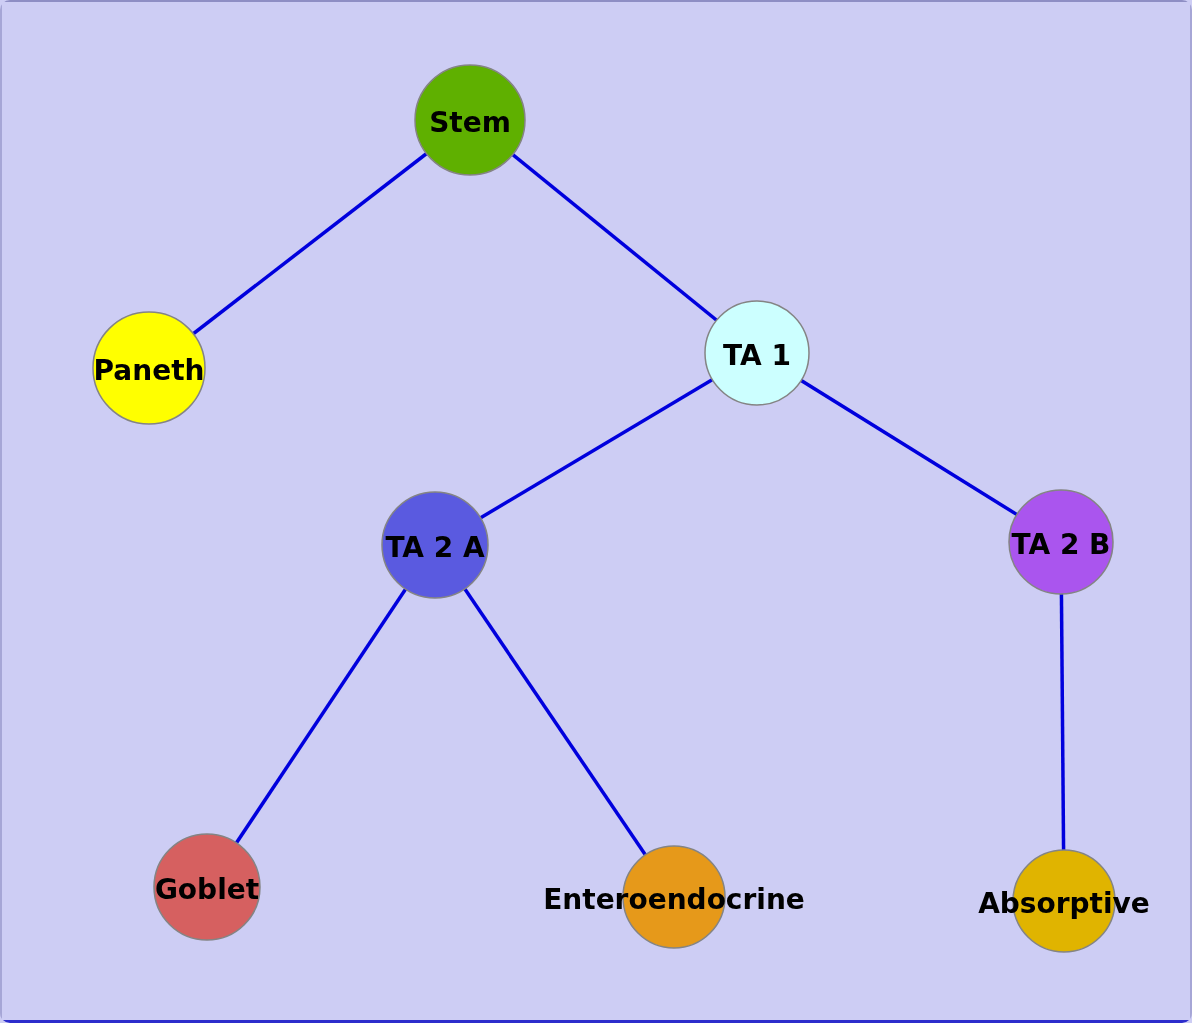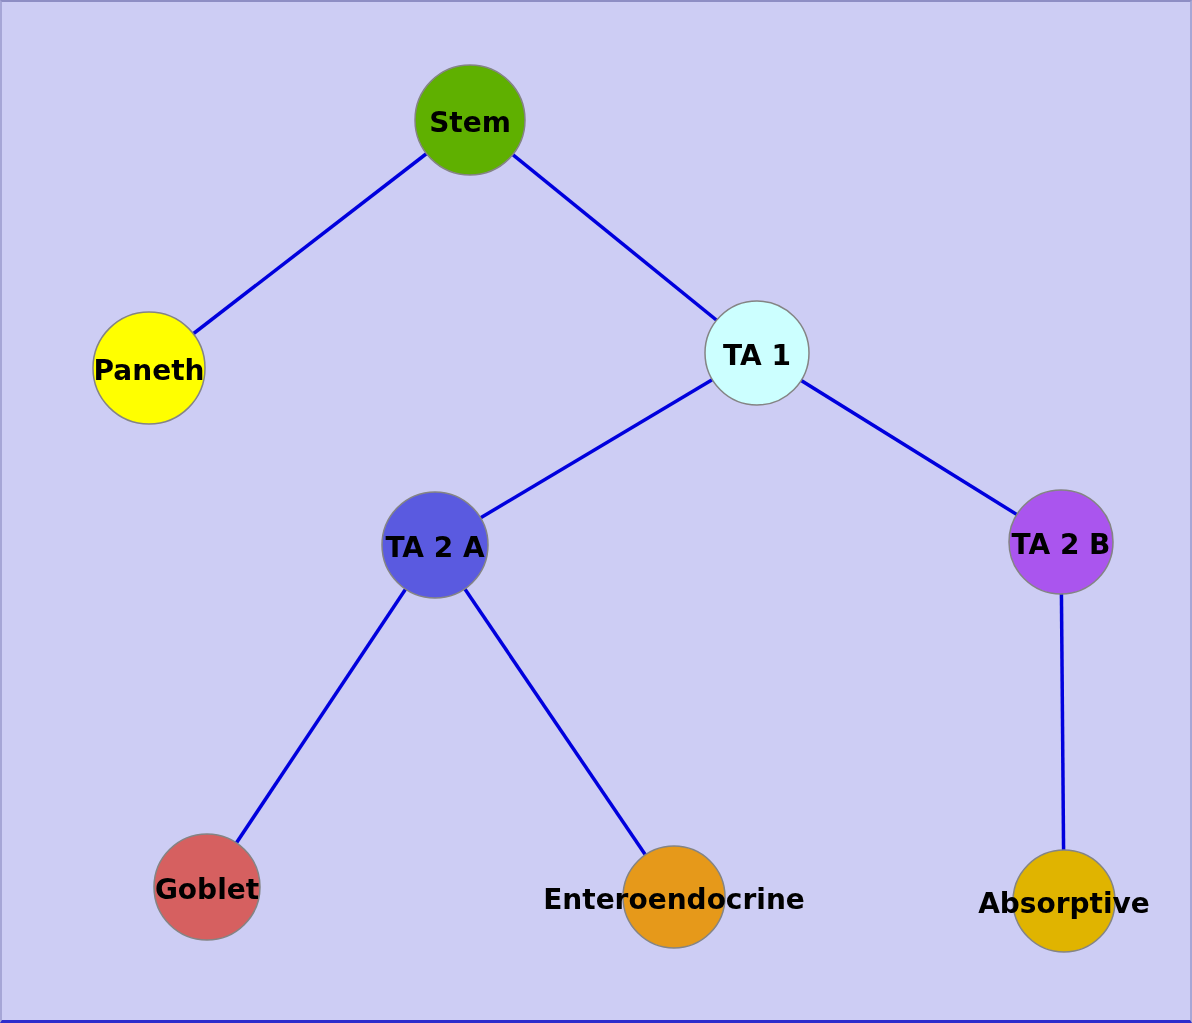--- a/index.html
+++ b/index.html
@@ -12,20 +12,21 @@
     overflow: hidden;
     font-family: "DejaVu Sans", "Liberation Sans", sans-serif;
   }
   .canvas-wrap {
     width: 1188px;
     height: 1018px;
     border-top: 2px solid #8e8ec4;
     border-left: 2px solid #a6a6d6;
     border-right: 2px solid #a6a6d6;
     border-bottom: 3px solid #2d2dcc;
+    border-radius: 10px;
   }
   svg text {
     font-family: "DejaVu Sans", "Liberation Sans", sans-serif;
     font-weight: bold;
     user-select: none;
   }
 </style>
 </head>
 <body style="background-color: rgb(205, 205, 244);">
 

